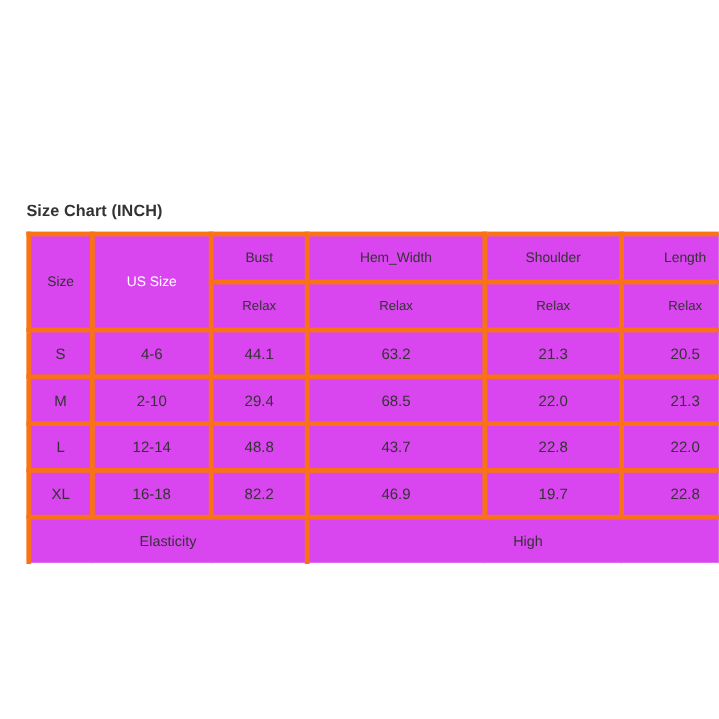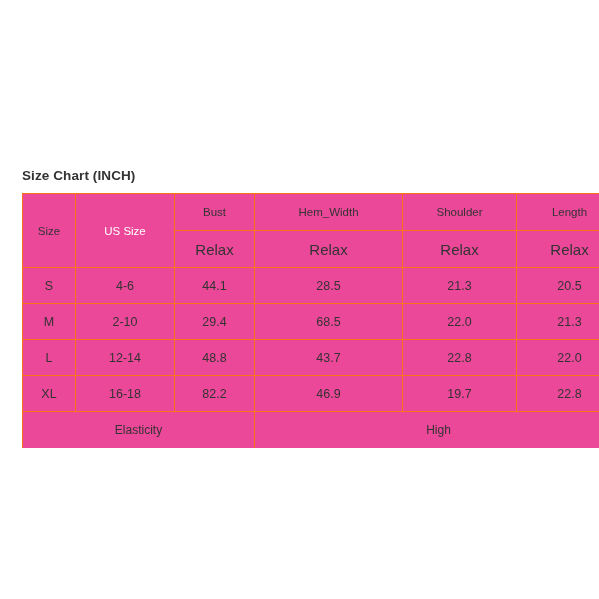--- a/index.html
+++ b/index.html
@@ -37,26 +37,26 @@
   }
   table.size-table {
     border-collapse: collapse;
     table-layout: fixed;
     width: 600px;
     font-size: 12.5px;
     color: #333333;
   }
   table.size-table td,
   table.size-table th {
-    border: 1px solid #f97316;
+    border: 4px solid #f97316;
     text-align: center;
     vertical-align: middle;
     padding: 0;
     font-weight: normal;
-    background: #ec4899;
+    background: #d946ef;
   }
   
   col.c-size     { width: 53px; }
   col.c-ussize   { width: 99px; }
   col.c-bust     { width: 80px; }
   col.c-hem      { width: 148px; }
   col.c-shoulder { width: 114px; }
   col.c-length   { width: 106px; }
 
   th.head-cell {
@@ -72,21 +72,21 @@
   th.head-dark {
     background: #444444;
     color: #ffffff;
     font-weight: bold;
     font-size: 11.5px;
     border-color: #444444;
     height: 72px;
   }
   td.sub-cell {
     height: 36px;
-    font-size: 15px;
+    font-size: 11px;
     color: #333333;
   }
   td.data-cell {
     height: 35px;
     font-size: 12.5px;
     color: #333333;
   }
   tr.elasticity-row td {
     height: 36px;
     font-size: 12px;
@@ -125,21 +125,21 @@
           <td class="sub-cell">Relax</td>
           <td class="sub-cell">Relax</td>
           <td class="sub-cell">Relax</td>
         </tr>
       </thead>
       <tbody>
         <tr>
           <td class="data-cell">S</td>
           <td class="data-cell">4-6</td>
           <td class="data-cell">44.1</td>
-          <td class="data-cell">28.5</td>
+          <td class="data-cell">63.2</td>
           <td class="data-cell">21.3</td>
           <td class="data-cell">20.5</td>
         </tr>
         <tr>
           <td class="data-cell">M</td>
           <td class="data-cell">2-10</td>
           <td class="data-cell">29.4</td>
           <td class="data-cell">68.5</td>
           <td class="data-cell">22.0</td>
           <td class="data-cell">21.3</td>

